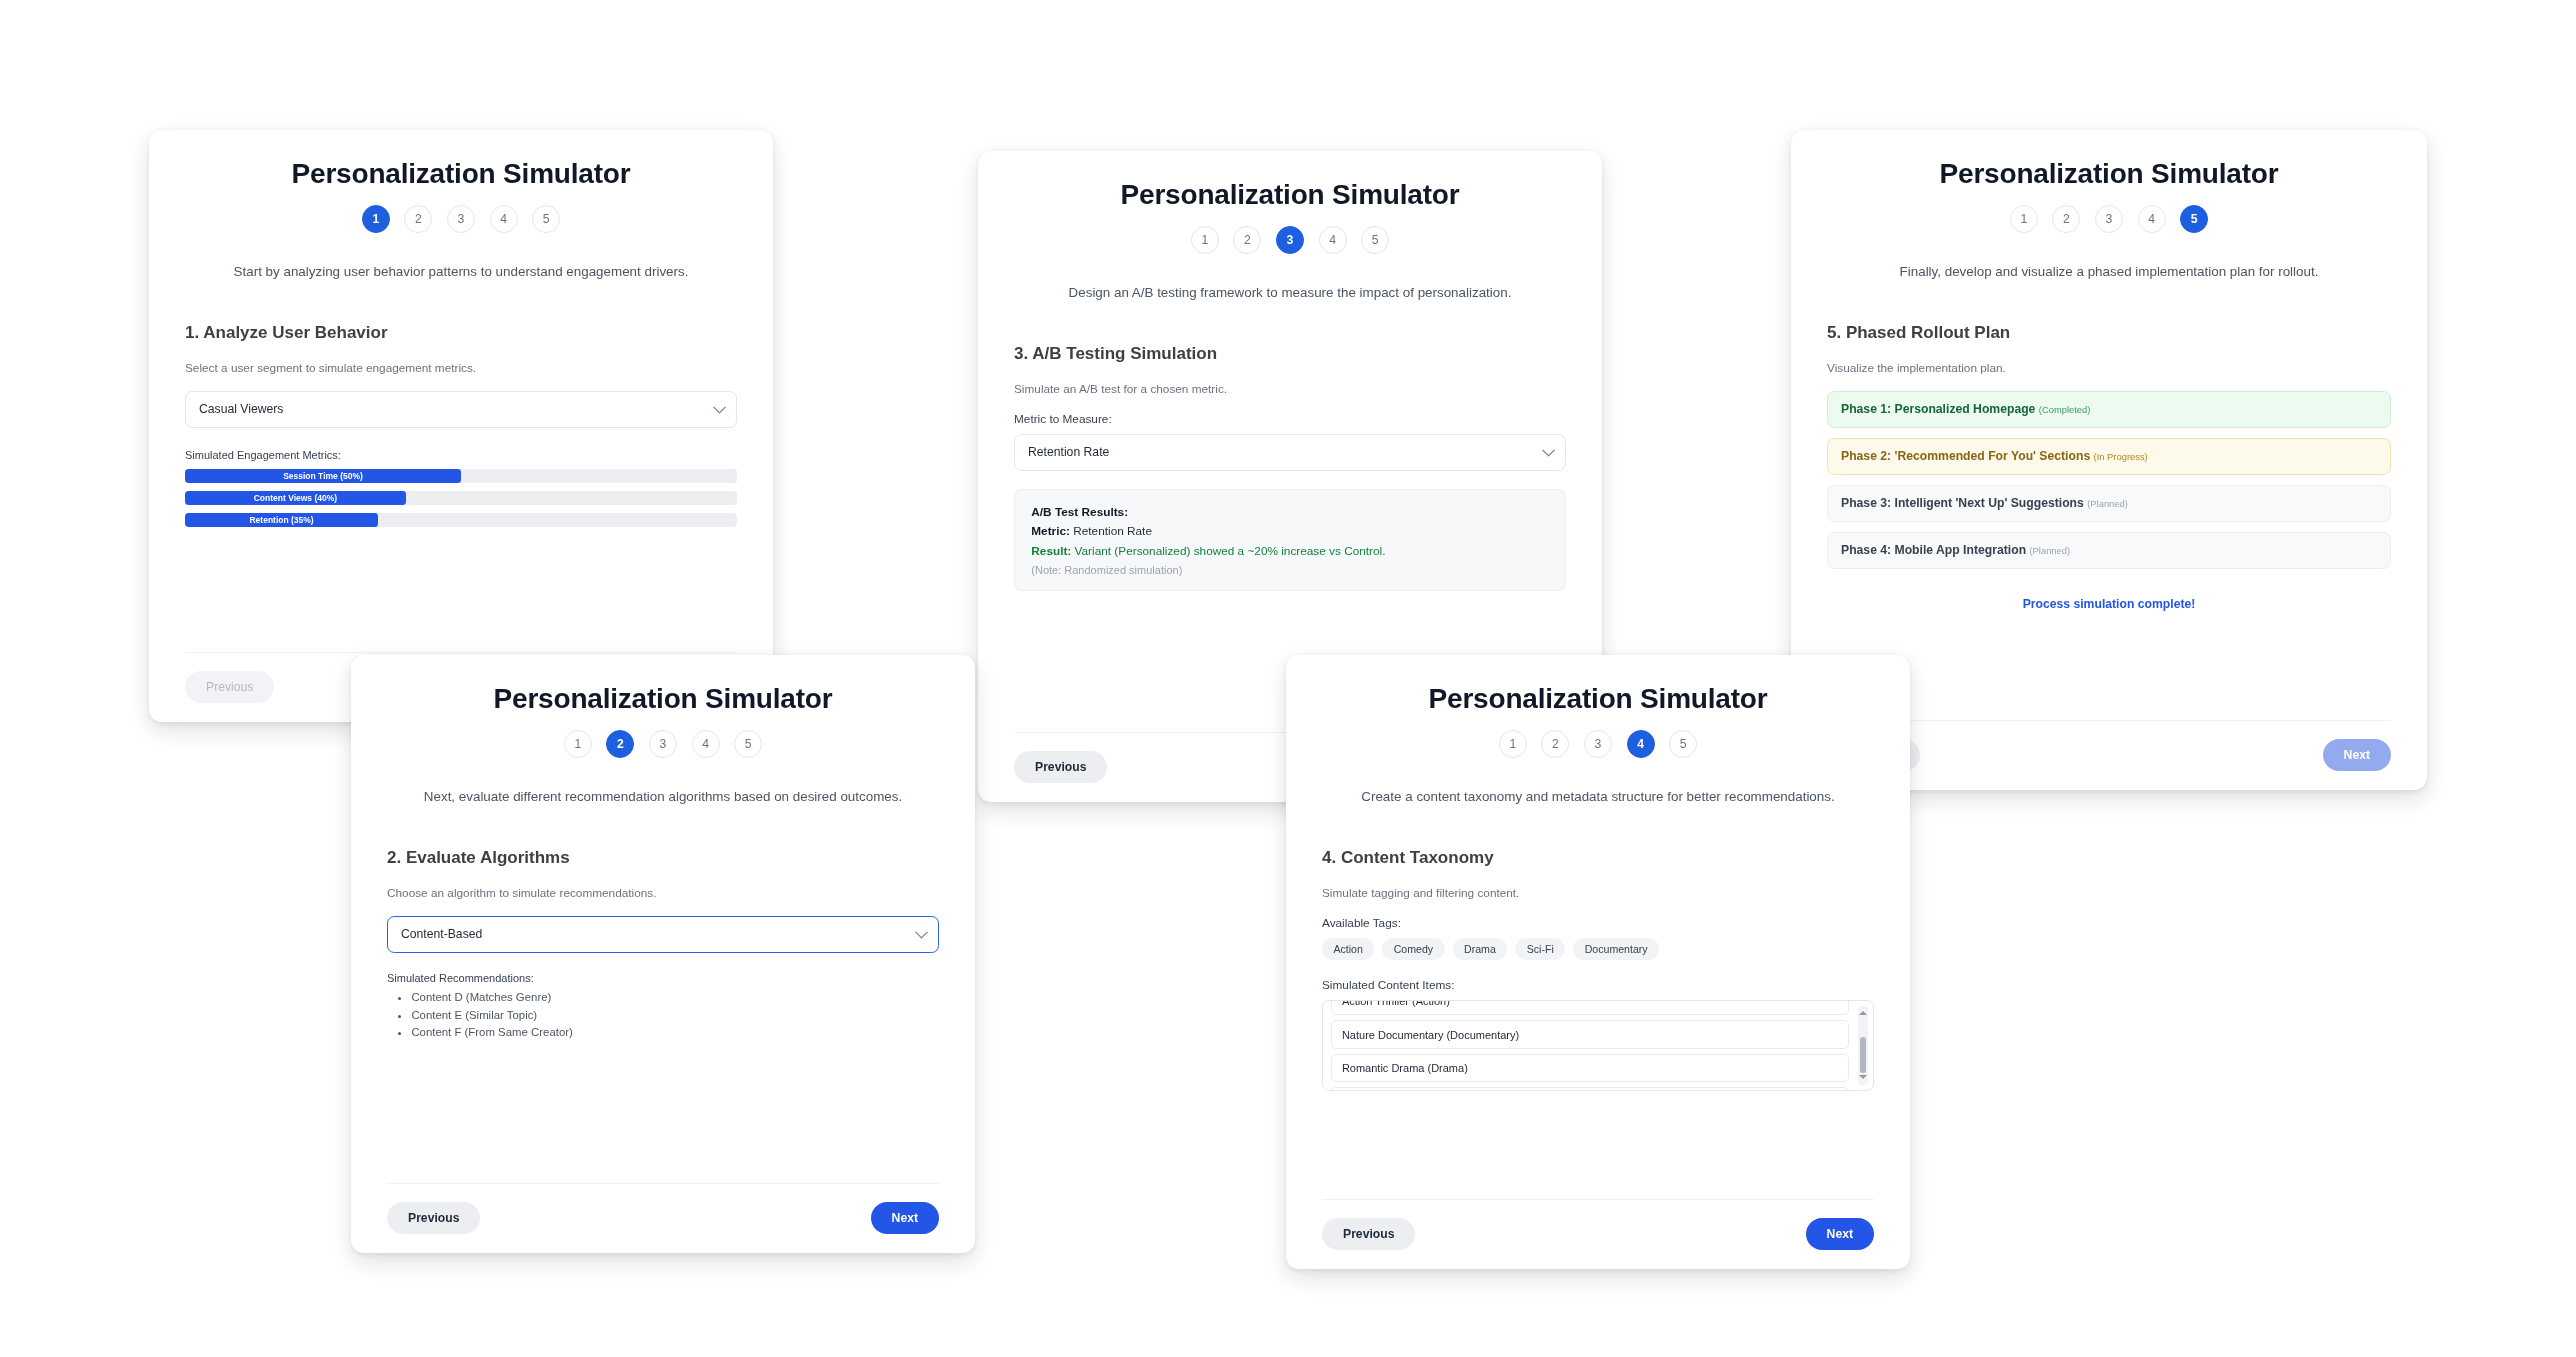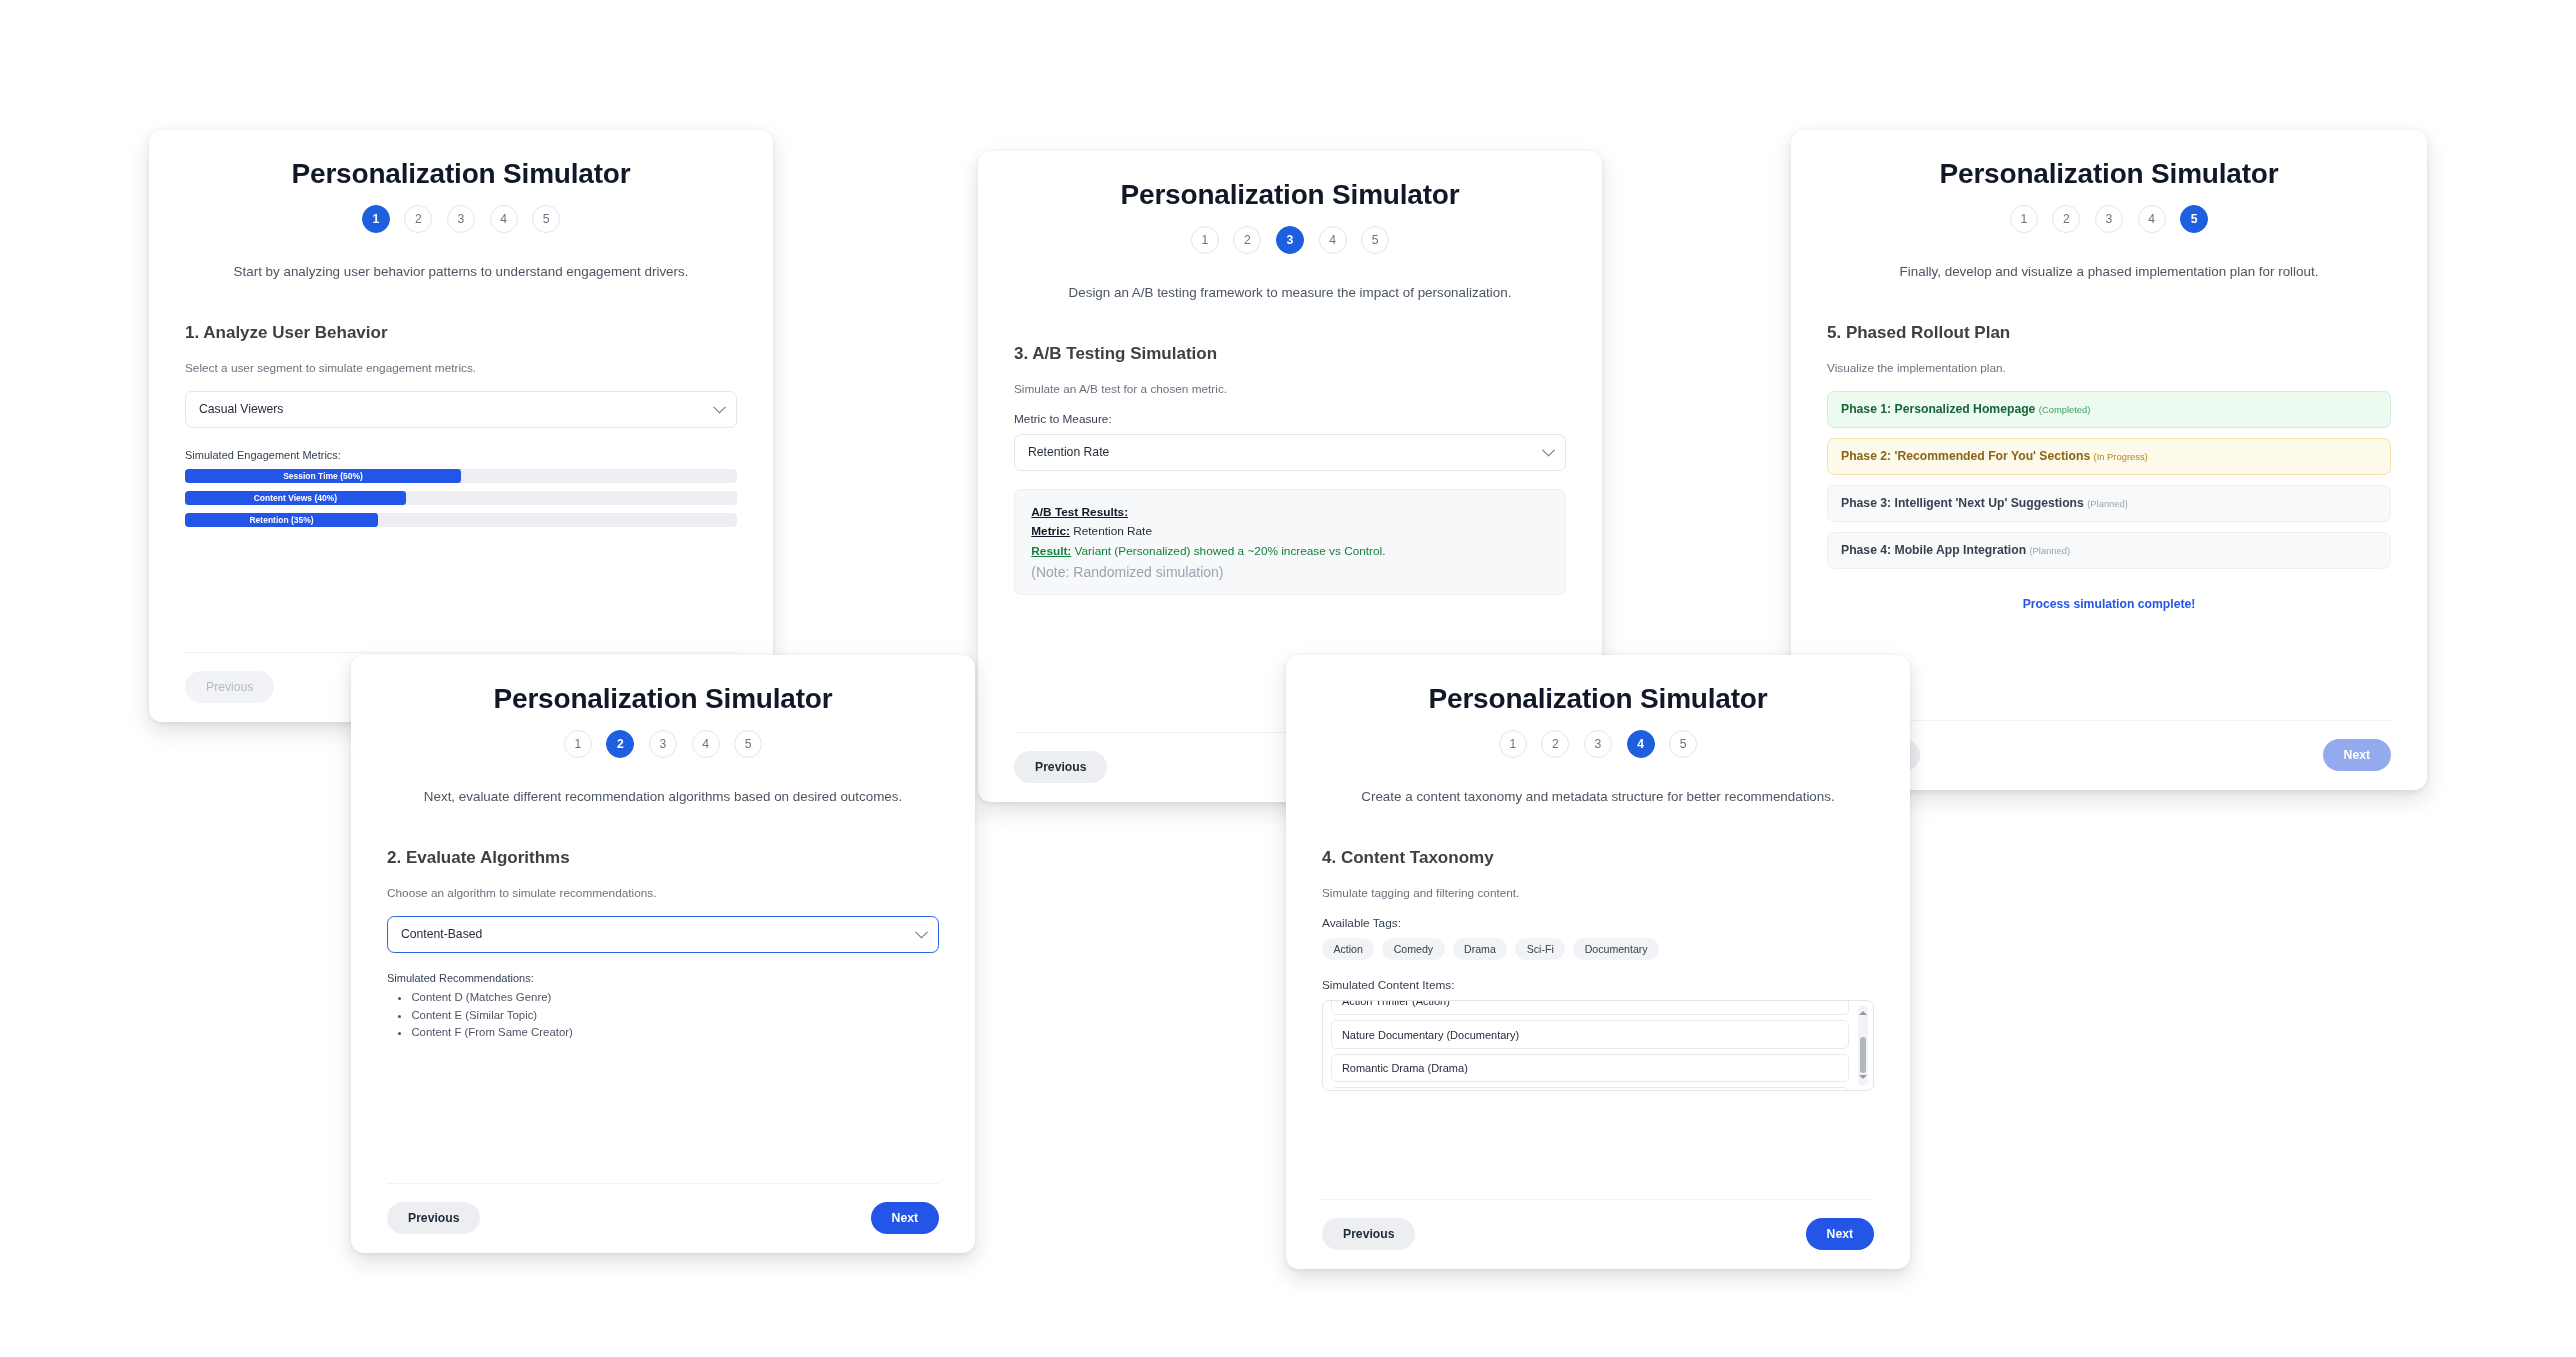--- a/index.html
+++ b/index.html
@@ -122,24 +122,24 @@
   }
 
   .result-box {
     margin-top: 18px;
     background: #f7f8fa;
     border: 1px solid #eceef1;
     border-radius: 7.3px;
     padding: 14.6px 16.3px;
   }
   .result-box .rl { font-size: 11.8px; margin-bottom: 5.7px; color:#1f2937; }
-  .result-box .bold { font-weight: 700; color:#111827;text-decoration:underline; }
+  .result-box .bold { font-weight: 700; color:#111827; }
   .result-box .green { color: #15803d; }
   .result-box .green .bold { color: #15803d; font-weight: 700; }
-  .result-box .note { font-size: 14px; color: #9ca3af; }
+  .result-box .note { font-size: 11px; color: #9ca3af; }
 
   .recs-label { font-size: 11px; color:#374151; margin-top: 19.5px; margin-bottom: 6.5px;}
   .recs { list-style: disc; margin-left: 24.4px; }
   .recs li { font-size: 11.4px; color:#4b5563; margin-bottom: 5.7px; }
 
   .tags { display:flex; gap: 8.1px; margin-bottom: 18px; }
   .tag {
     background:#f1f3f6; border-radius: 812px;
     padding: 4.9px 11.4px; font-size: 10.6px; color:#374151;
   }

